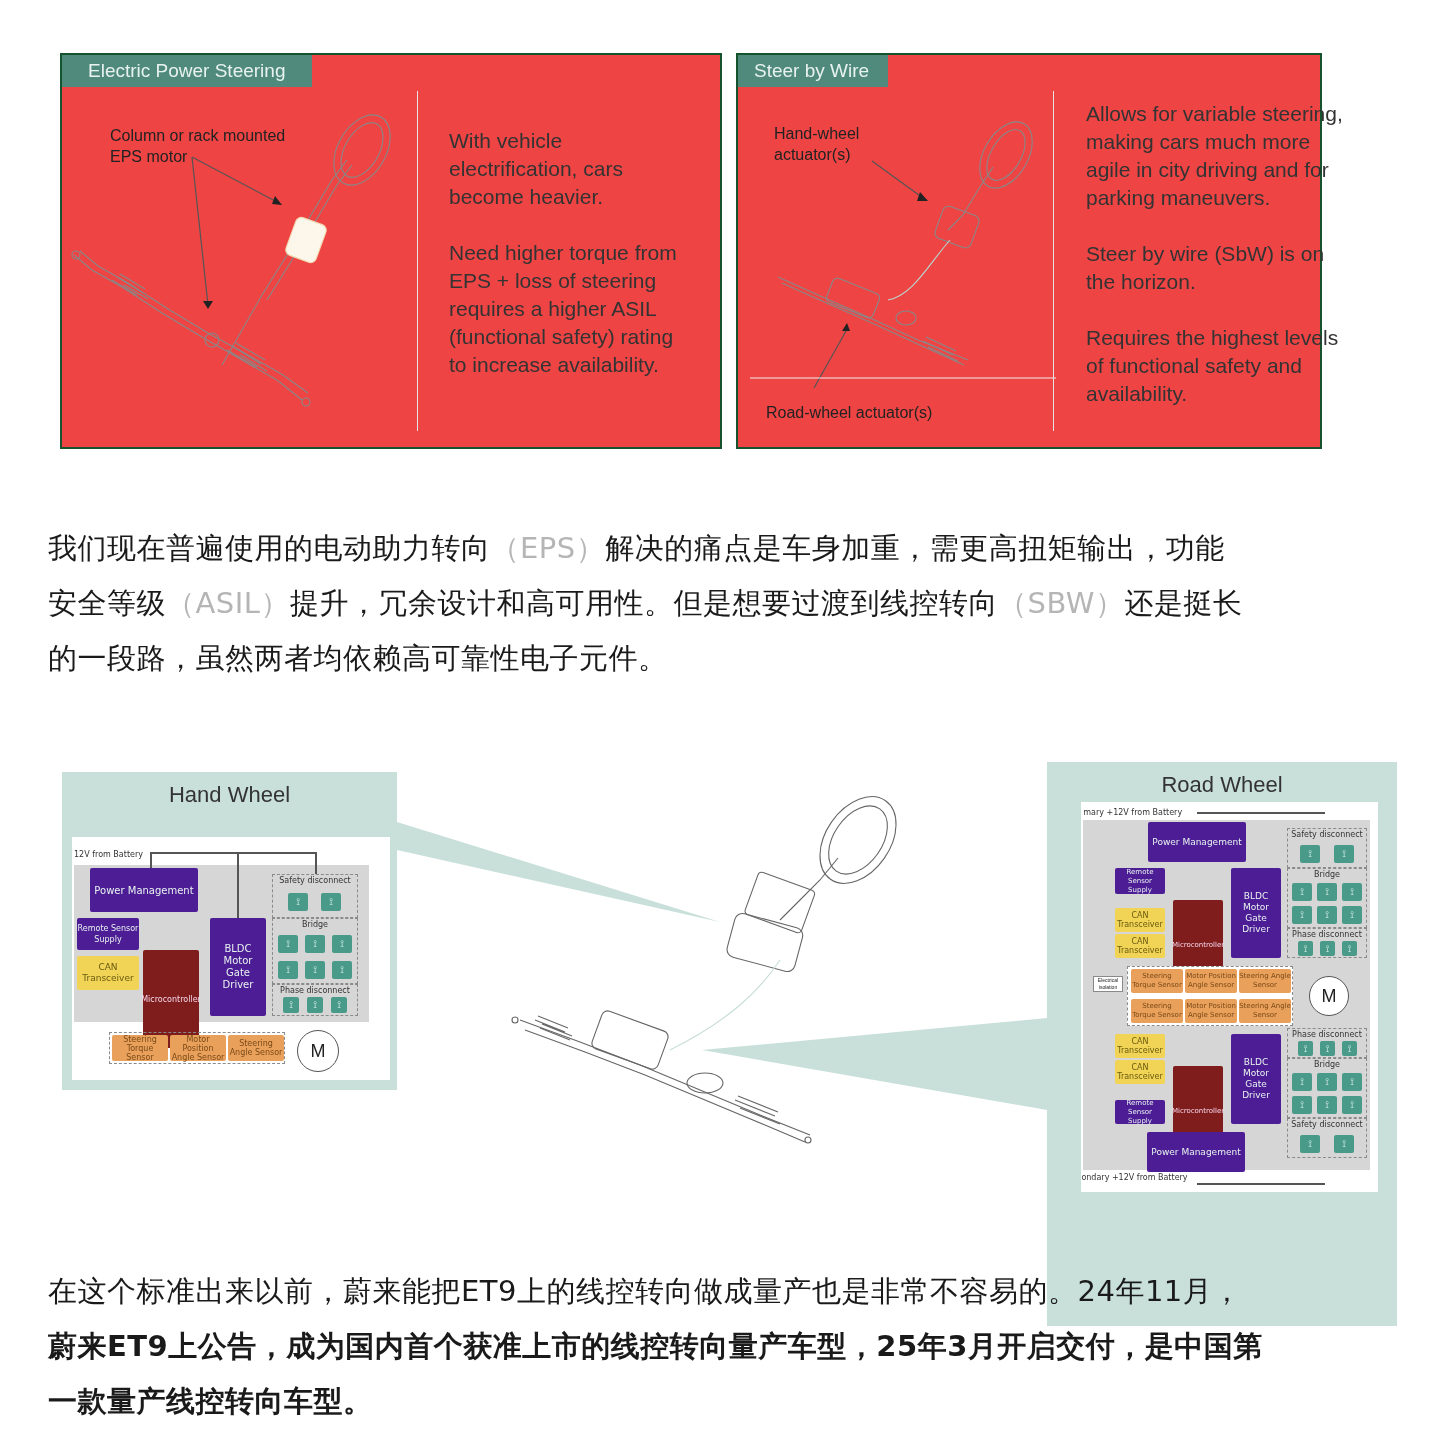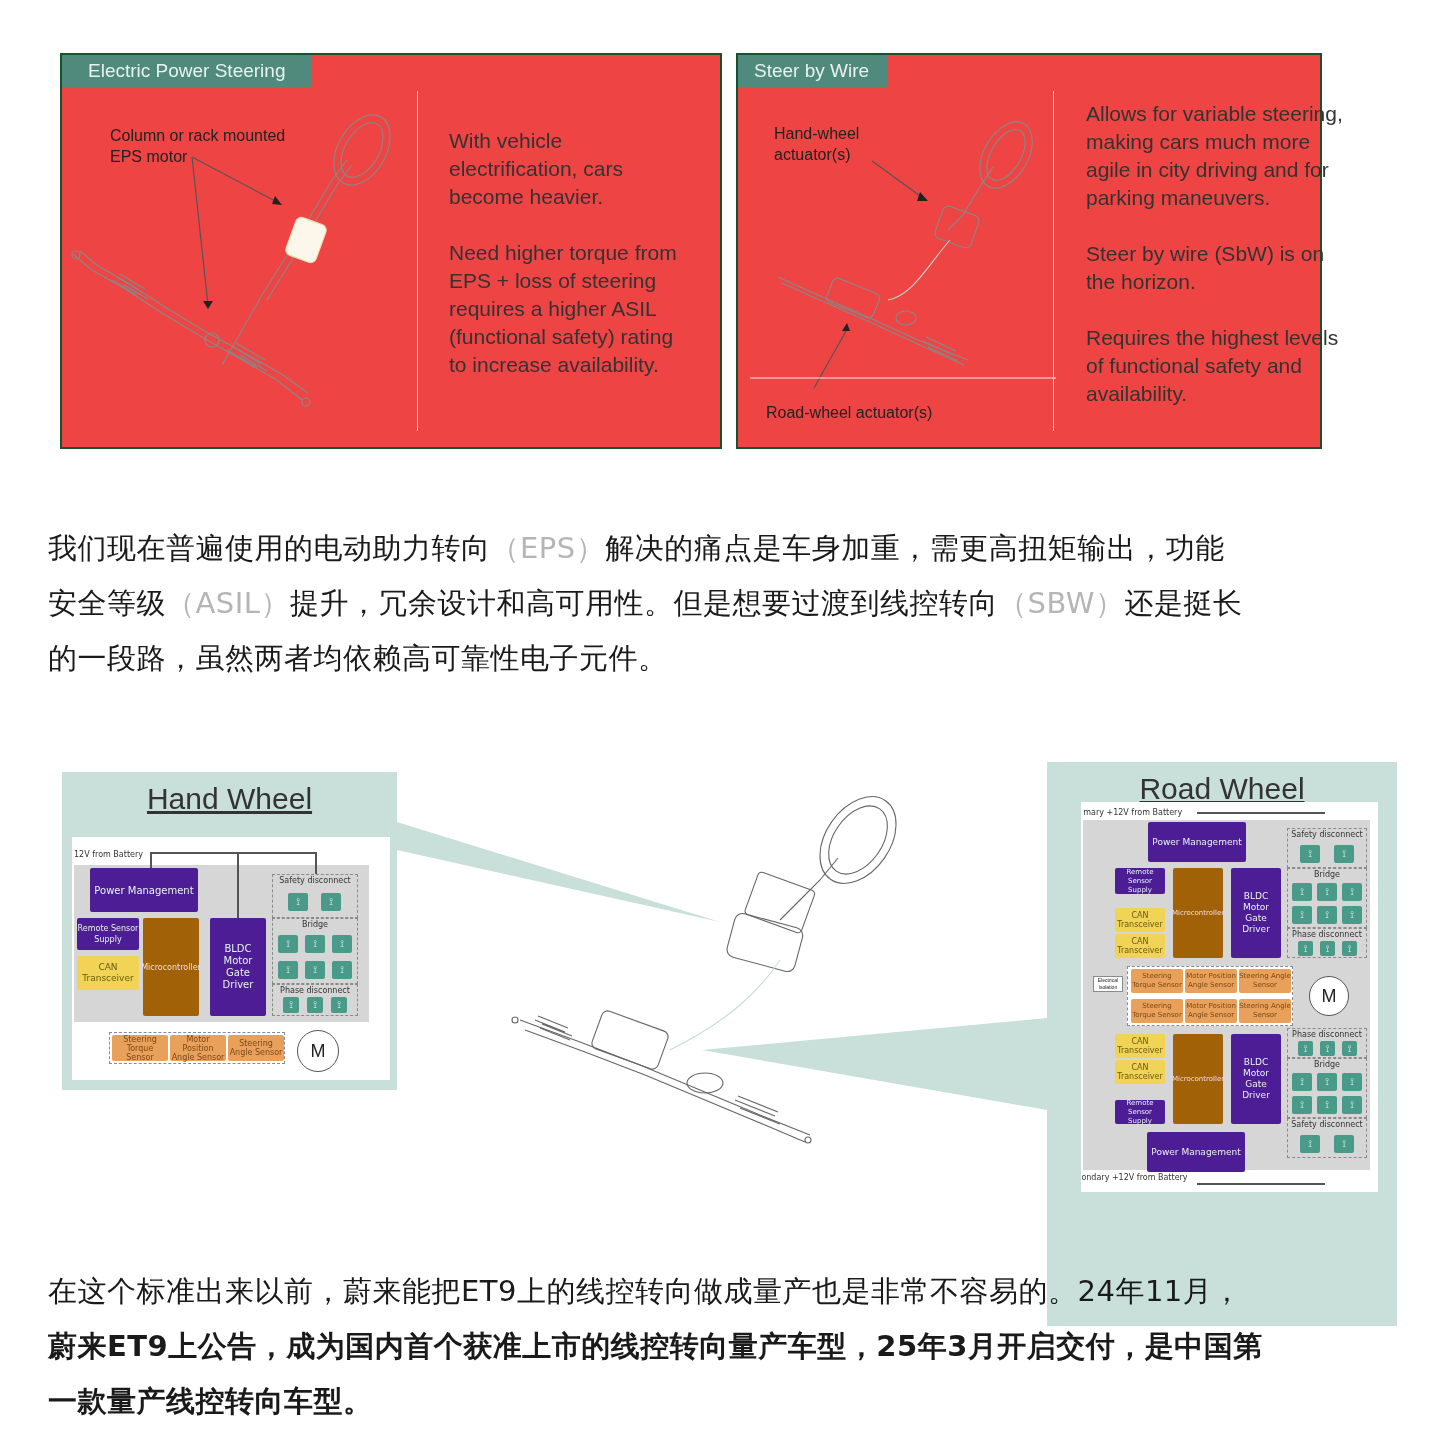--- a/index.html
+++ b/index.html
@@ -10,26 +10,26 @@
   .panel-divider{position:absolute;width:1px;background:#e4e4e4;}
   .panel-text{position:absolute;font-size:21px;line-height:28px;color:#333;}
   .panel-text p{margin:0 0 28px 0;}
   .label{position:absolute;font-size:16px;line-height:21px;color:#222;}
   
   .para{position:absolute;left:48px;width:1352px;font-size:29px;line-height:55px;color:#1a1a1a;letter-spacing:0.5px;font-family:"DejaVu Sans","Liberation Sans",sans-serif;}
   .muted{color:#b5b5b5;}
   .bold{font-weight:bold;}
   
   .bd-frame{position:absolute;background:#c9e0da;}
-  .bd-title{position:absolute;left:0;right:0;text-align:center;font-size:30px;color:#333;text-decoration:underline;}
+  .bd-title{position:absolute;left:0;right:0;text-align:center;font-size:22px;color:#333;}
   .bd-white{position:absolute;background:#fff;}
   .bd-gray{position:absolute;background:#d6d6d6;}
   .blk{position:absolute;display:flex;align-items:center;justify-content:center;text-align:center;font-size:9px;line-height:11px;color:#e8f3f0;border-radius:2px;font-family:"DejaVu Sans",sans-serif;}
   .teal{background:#4c1d95;}
-  .mag{background:#a16207;color:#f4d6e8;}
+  .mag{background:#7f1d1d;color:#f4d6e8;margin-top:32px;}
   .yel{background:#f1d456;color:#6a5a10;}
   .org{background:#e9a05a;color:#7a4a18;}
   .grp{position:absolute;border:1px dashed #8a8a8a;box-sizing:border-box;}
   .grp-t{position:absolute;left:0;right:0;top:1px;text-align:center;font-size:8px;color:#333;font-family:"DejaVu Sans",sans-serif;}
   .sw{position:absolute;width:20px;height:18px;background:#4a9a8a;border-radius:2px;color:#d8efe9;font-size:10px;text-align:center;line-height:18px;}
   .motor{position:absolute;border:1.5px solid #555;border-radius:50%;background:#fff;display:flex;align-items:center;justify-content:center;font-size:18px;color:#222;}
   .wire{position:absolute;background:#555;}
   .tiny{position:absolute;font-size:8px;color:#333;font-family:"DejaVu Sans",sans-serif;white-space:nowrap;}
   svg{position:absolute;overflow:visible;}
 </style>

